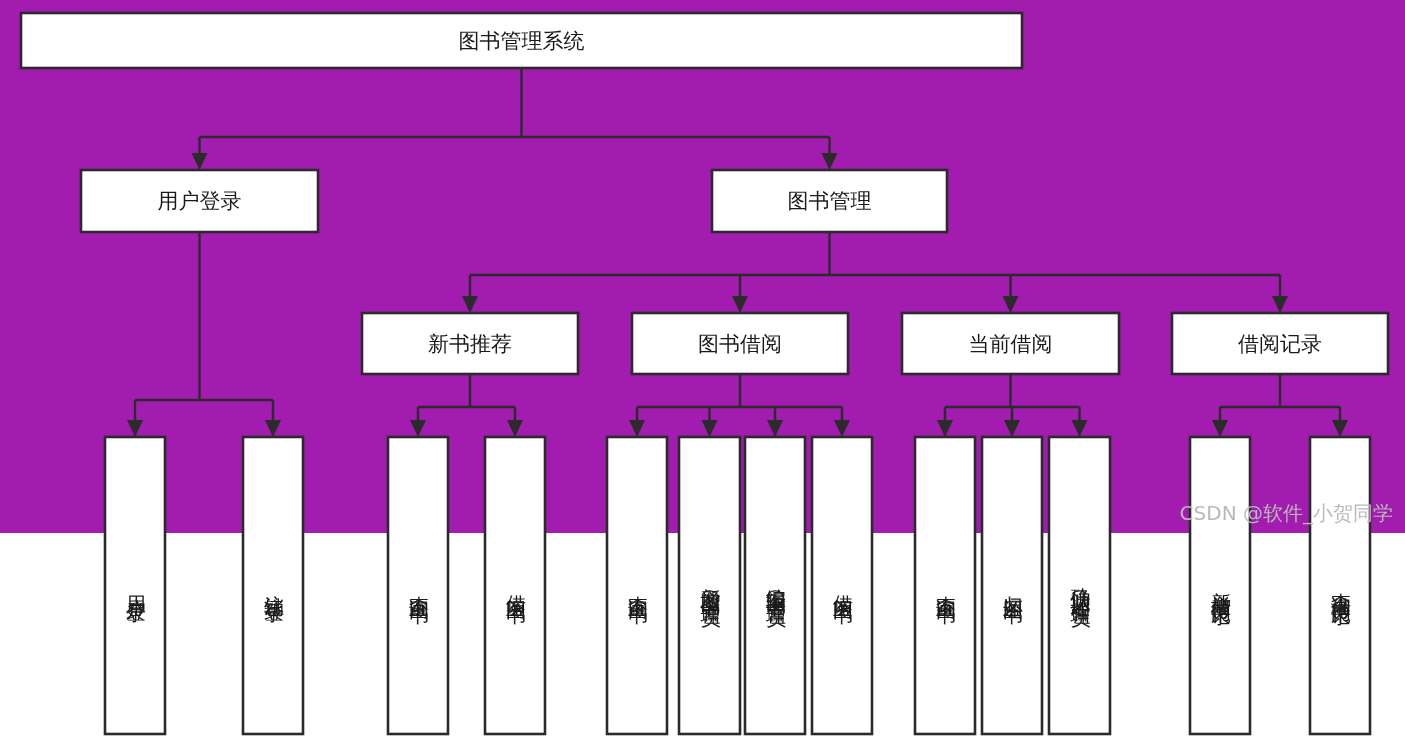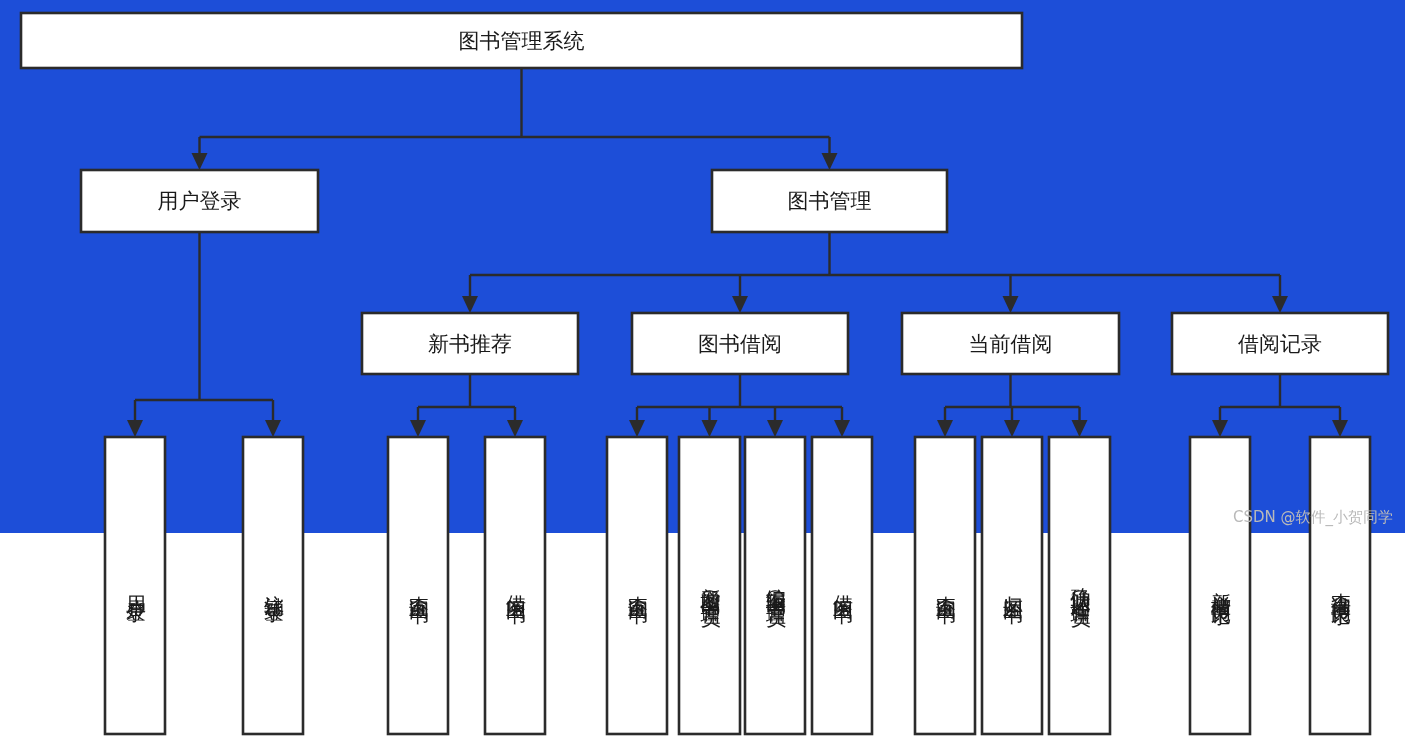--- a/index.html
+++ b/index.html
@@ -10,21 +10,21 @@
   body {
     width: 1405px;
     height: 747px;
     font-family: "DejaVu Sans", "Liberation Sans", sans-serif;
     overflow: hidden;
   }
   #diagram-root {
     position: relative;
     width: 1405px;
     height: 533px;
-    background: #1d4ed8;
+    background: #a21caf;
   }
   svg#flow {
     position: absolute;
     left: 0;
     top: 0;
     width: 1405px;
     height: 747px;
   }
   .node-rect {
     fill: #ffffff;
@@ -53,21 +53,21 @@
   }
   .arrowhead {
     fill: #2b2b2b;
     stroke: none;
   }
   .watermark {
     position: absolute;
     right: 12px;
     bottom: 6px;
     font-family: "DejaVu Sans", "Liberation Sans", sans-serif;
-    font-size: 15px;
+    font-size: 20px;
     color: #b9b9b9;
     white-space: nowrap;
     user-select: none;
   }
 </style>
 </head>
 <body>
 
 <div id="diagram-root">
 

